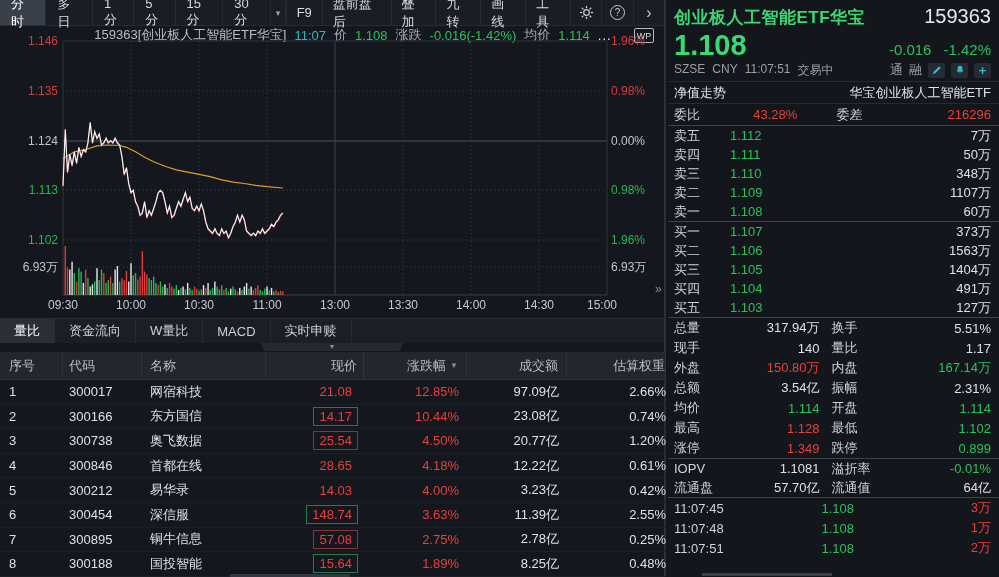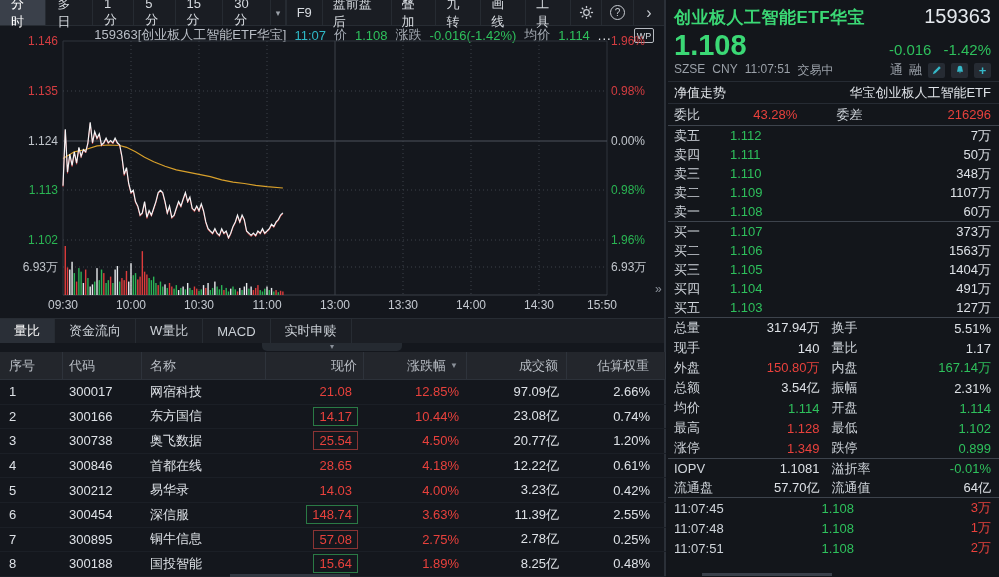--- a/index.html
+++ b/index.html
@@ -43,21 +43,21 @@
   .tbl { position:absolute; left:0; top:352px; width:666px; bottom:0; font-size:13px; }
   .tbl-head { display:flex; height:28px; background:#23262c; border-bottom:1px solid #2c3139; color:#b8bdc4; align-items:center; }
   .tbl-head > div { border-right:1px solid #2e333b; height:100%; display:flex; align-items:center; }
   .tbl-row { display:flex; height:24.6px; align-items:center; border-bottom:1px solid #1b1f26; color:#ccd1d8; }
   .c-seq { width:63px; padding-left:9px; }
   .c-code { width:79px; padding-left:6px; }
   .c-name { width:124px; padding-left:8px; }
   .c-price { width:98px; justify-content:flex-end; text-align:right; display:flex; padding-right:6px; }
   .c-chg { width:103px; justify-content:flex-end; text-align:right; display:flex; padding-right:8px; }
   .c-turn { width:100px; justify-content:flex-end; text-align:right; display:flex; padding-right:8px; }
-  .c-weight { width:99px; justify-content:flex-end; text-align:right; display:flex; padding-right:16px; }
+  .c-weight { width:99px; justify-content:flex-end; text-align:right; display:flex; padding-right:0; }
   .sort-arrow { color:#8a9099; font-size:8px; margin-left:4px; }
   .red { color:#e8413c; }
   .green { color:#2ec05c; }
   .white { color:#dde1e6; }
   .pricebox { display:inline-block; padding:1px 5px; border:1px solid transparent; }
   .flash-up { border-color:#2a7a45; }
   .flash-down { border-color:#8a3434; }
   .hscroll { position:absolute; left:230px; bottom:0; width:120px; height:3px; background:#323842; }
   
   .panel { position:absolute; left:668px; top:0; width:331px; height:577px; background:#13161b; font-size:13px; }
@@ -294,21 +294,21 @@
       <span class="ylab right lab-gray" style="top:234px">6.93万</span>
 
       <span class="xlab" style="left:63px">09:30</span>
       <span class="xlab" style="left:131px">10:00</span>
       <span class="xlab" style="left:199px">10:30</span>
       <span class="xlab" style="left:267px">11:00</span>
       <span class="xlab" style="left:335px">13:00</span>
       <span class="xlab" style="left:403px">13:30</span>
       <span class="xlab" style="left:471px">14:00</span>
       <span class="xlab" style="left:539px">14:30</span>
-      <span class="xlab" style="left:602px">15:50</span>
+      <span class="xlab" style="left:602px">15:00</span>
     </div>
 
     <div class="subtabs">
       <div class="sub-tab active">量比</div>
       <div class="sub-tab">资金流向</div>
       <div class="sub-tab">W量比</div>
       <div class="sub-tab">MACD</div>
       <div class="sub-tab">实时申赎</div>
     </div>
     <div class="collapse-strip">

